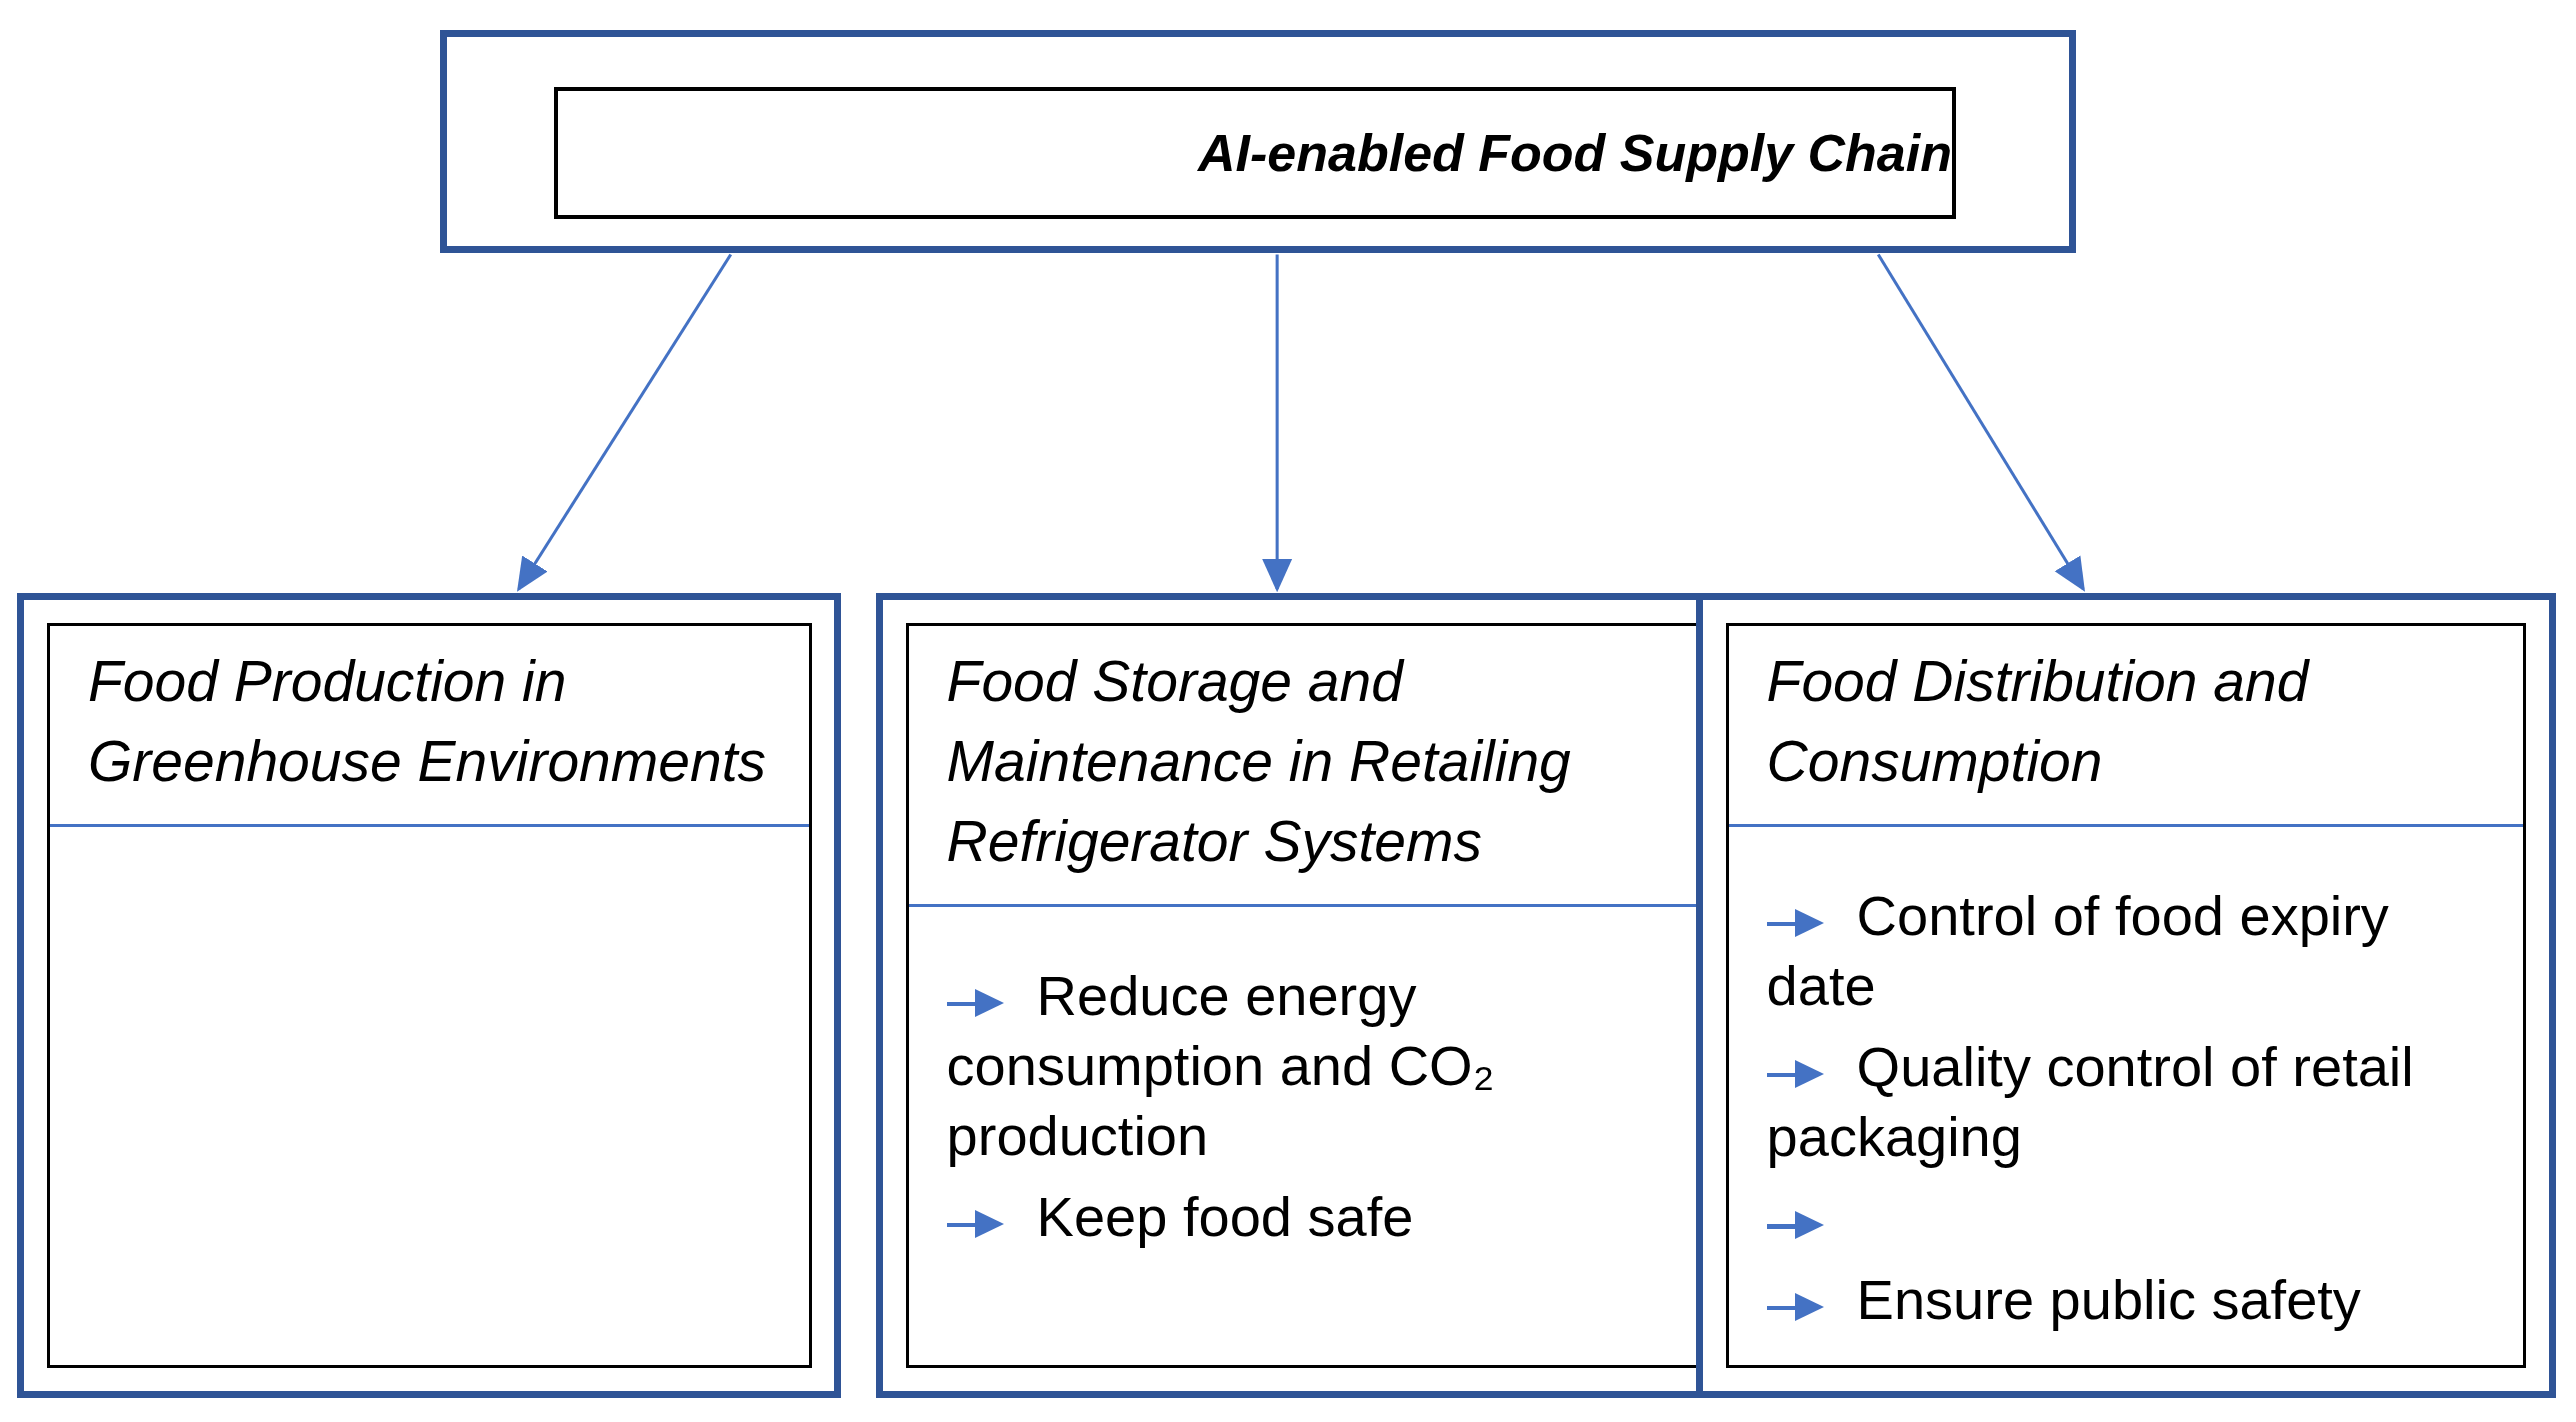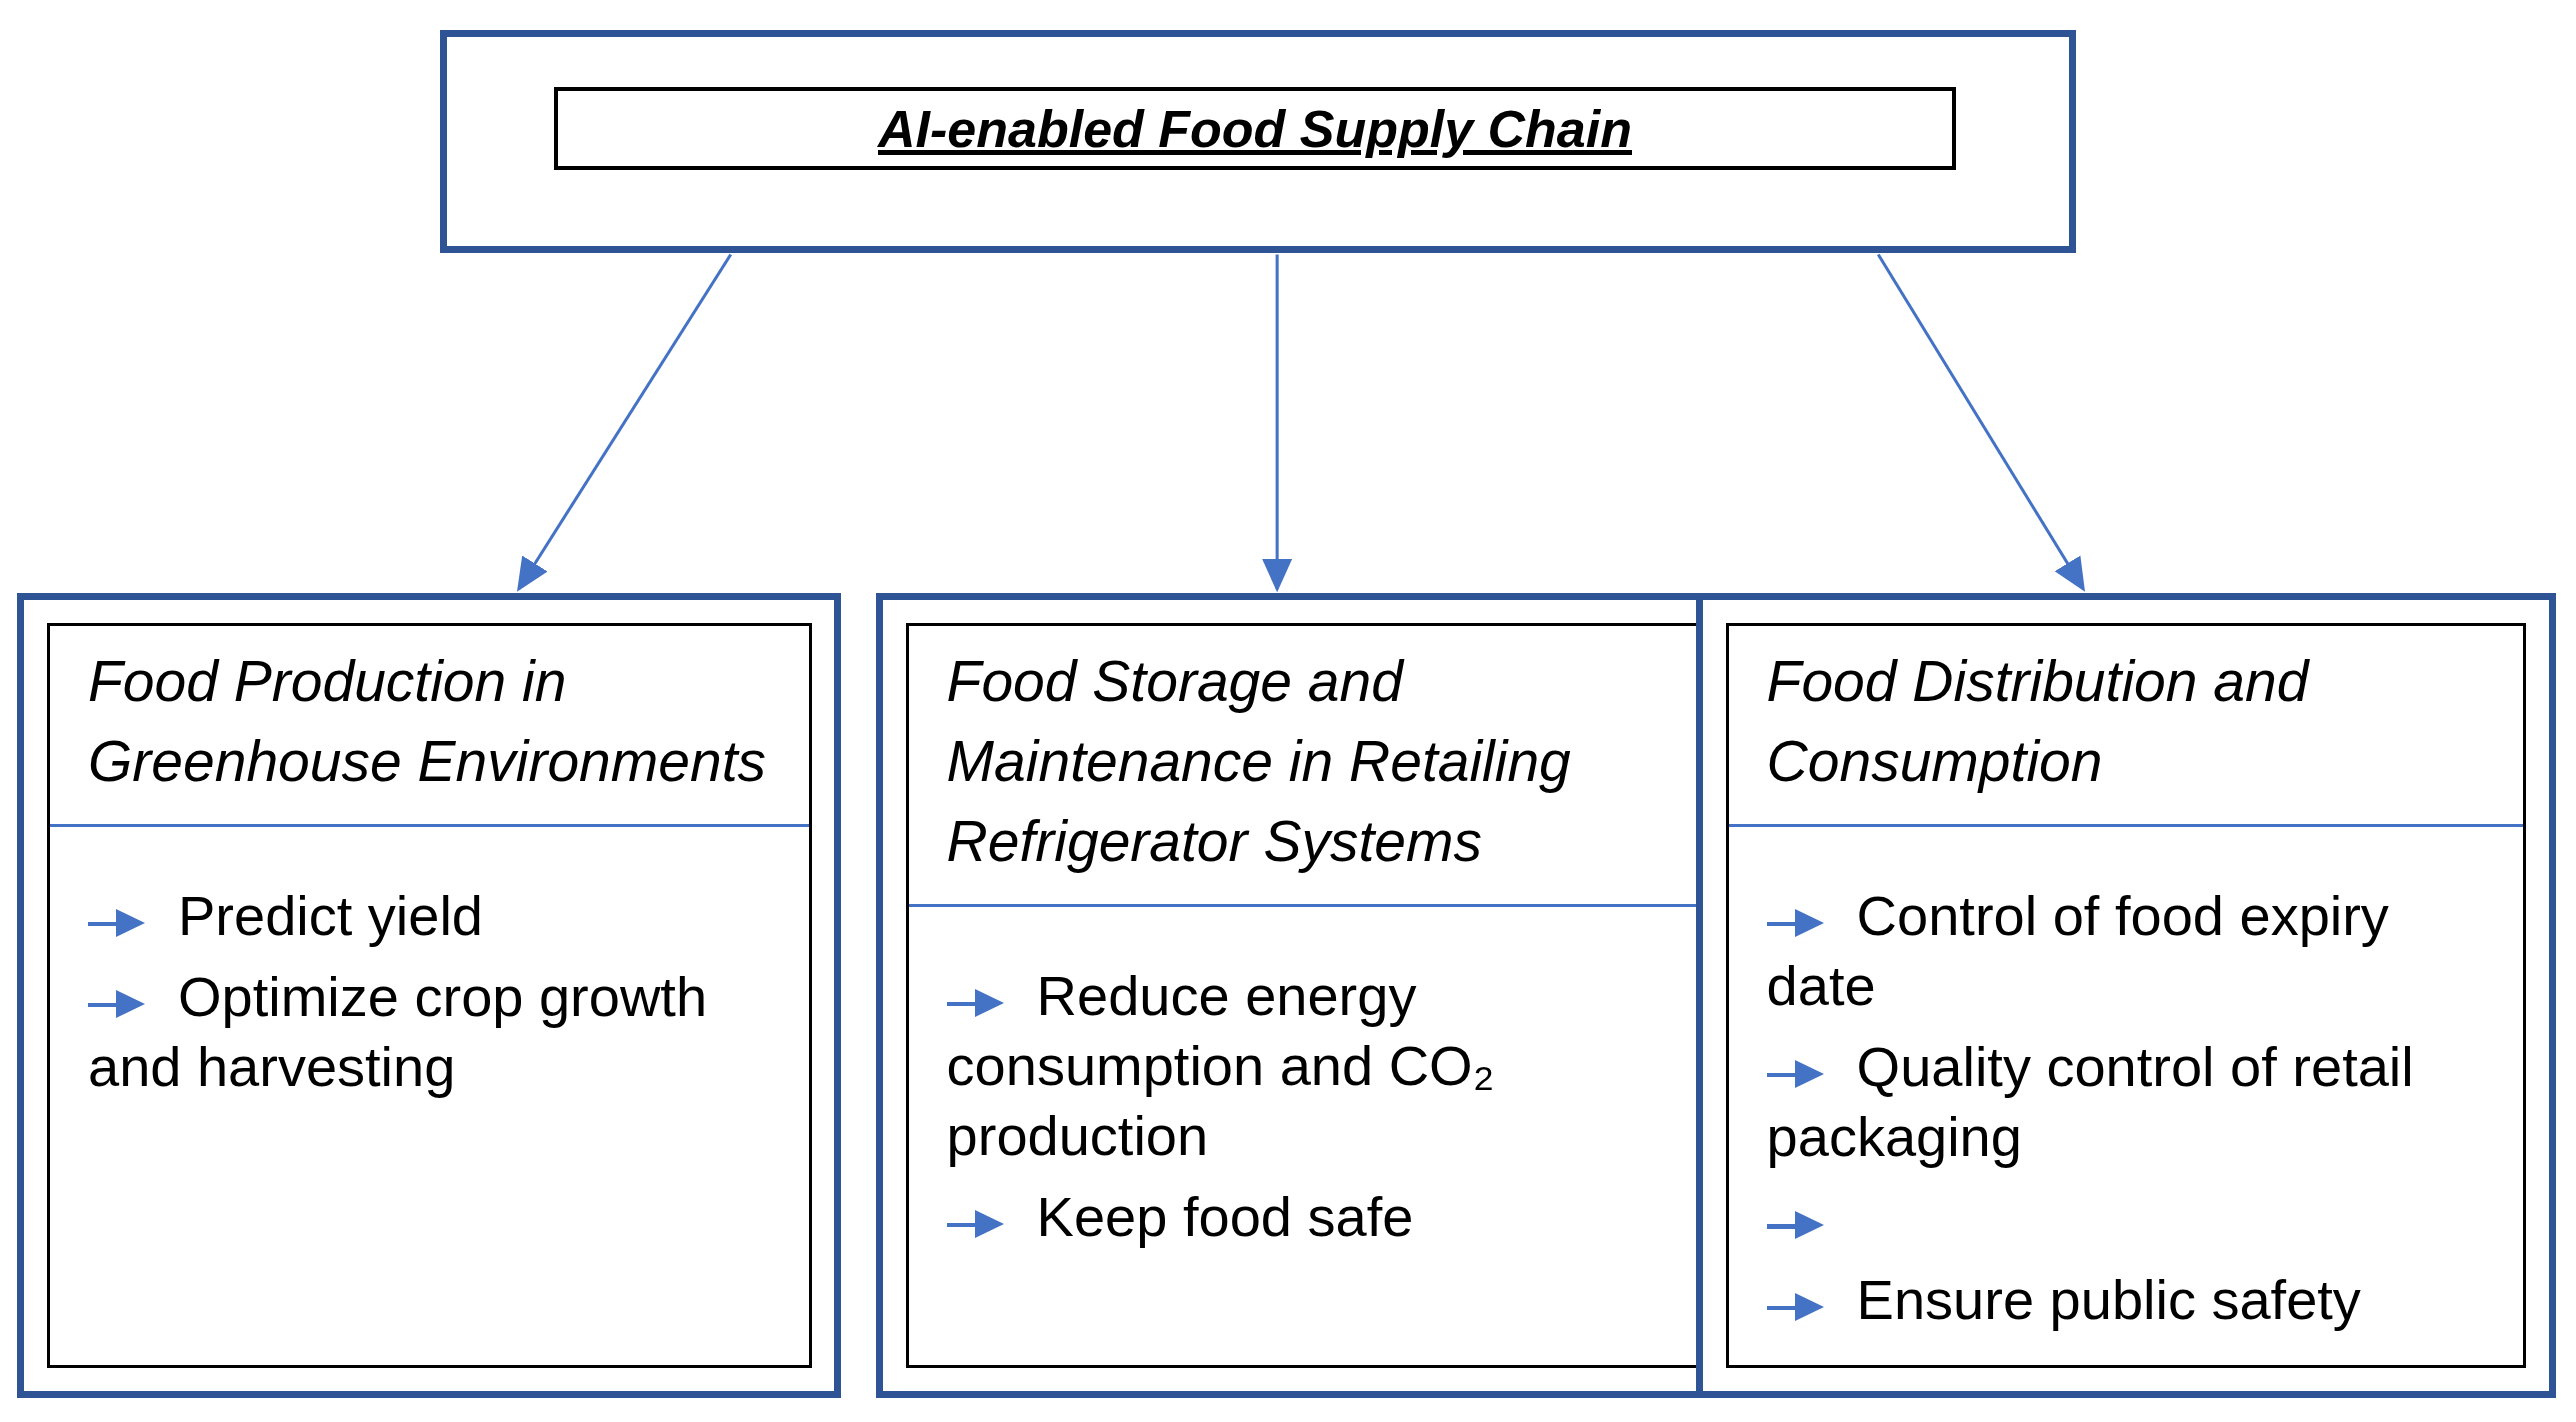--- a/index.html
+++ b/index.html
@@ -22,23 +22,23 @@
   .connector{stroke:var(--accent);stroke-width:3.5;fill:none;}
   #ah path{fill:var(--accent);}
 
   
   .root-box{
     position:absolute;left:440px;top:30px;width:1636px;height:223px;
     border:7px solid var(--border-blue);
     box-sizing:border-box;background:var(--bg);z-index:1;
   }
   .root-inner{
-    position:absolute;left:107px;top:50px;width:1402px;height:83px;
+    position:absolute;left:107px;top:50px;width:1402px;height:132px;
     border:4.3px solid var(--ink);box-sizing:border-box;
-    display:flex;align-items:center;justify-content:center;text-decoration:underline;
+    display:flex;align-items:center;justify-content:flex-end;
   }
   .root-title{
     font-size:52px;font-weight:bold;font-style:italic;
     white-space:nowrap;letter-spacing:0px;
   }
 
   
   .stage-box{
     position:absolute;top:593px;height:805px;
     border:7px solid var(--border-blue);
@@ -100,24 +100,20 @@
   <div class="root-box">
     <div class="root-inner">
       <span class="root-title">AI-enabled Food Supply Chain</span>
     </div>
   </div>
 
   <div class="stage-box" id="box-production">
     <div class="stage-inner">
       <div class="stage-heading">Food Production in Greenhouse Environments</div>
       <div class="separator"></div>
-      <div class="bullets">
-          <div class="bullet"><span class="arrow-marker"></span><span class="bullet-text">Predict yield</span></div>
-          <div class="bullet"><span class="arrow-marker"></span><span class="bullet-text">Optimize crop growth and harvesting</span></div>
-        </div>
     </div>
   </div>
 
   <div class="stage-box" id="box-storage">
     <div class="stage-inner">
       <div class="stage-heading">Food Storage and Maintenance in Retailing Refrigerator Systems</div>
       <div class="separator"></div>
       <div class="bullets">
           <div class="bullet"><span class="arrow-marker"></span><span class="bullet-text">Reduce energy consumption and CO₂ production</span></div>
           <div class="bullet"><span class="arrow-marker"></span><span class="bullet-text">Keep food safe</span></div>

